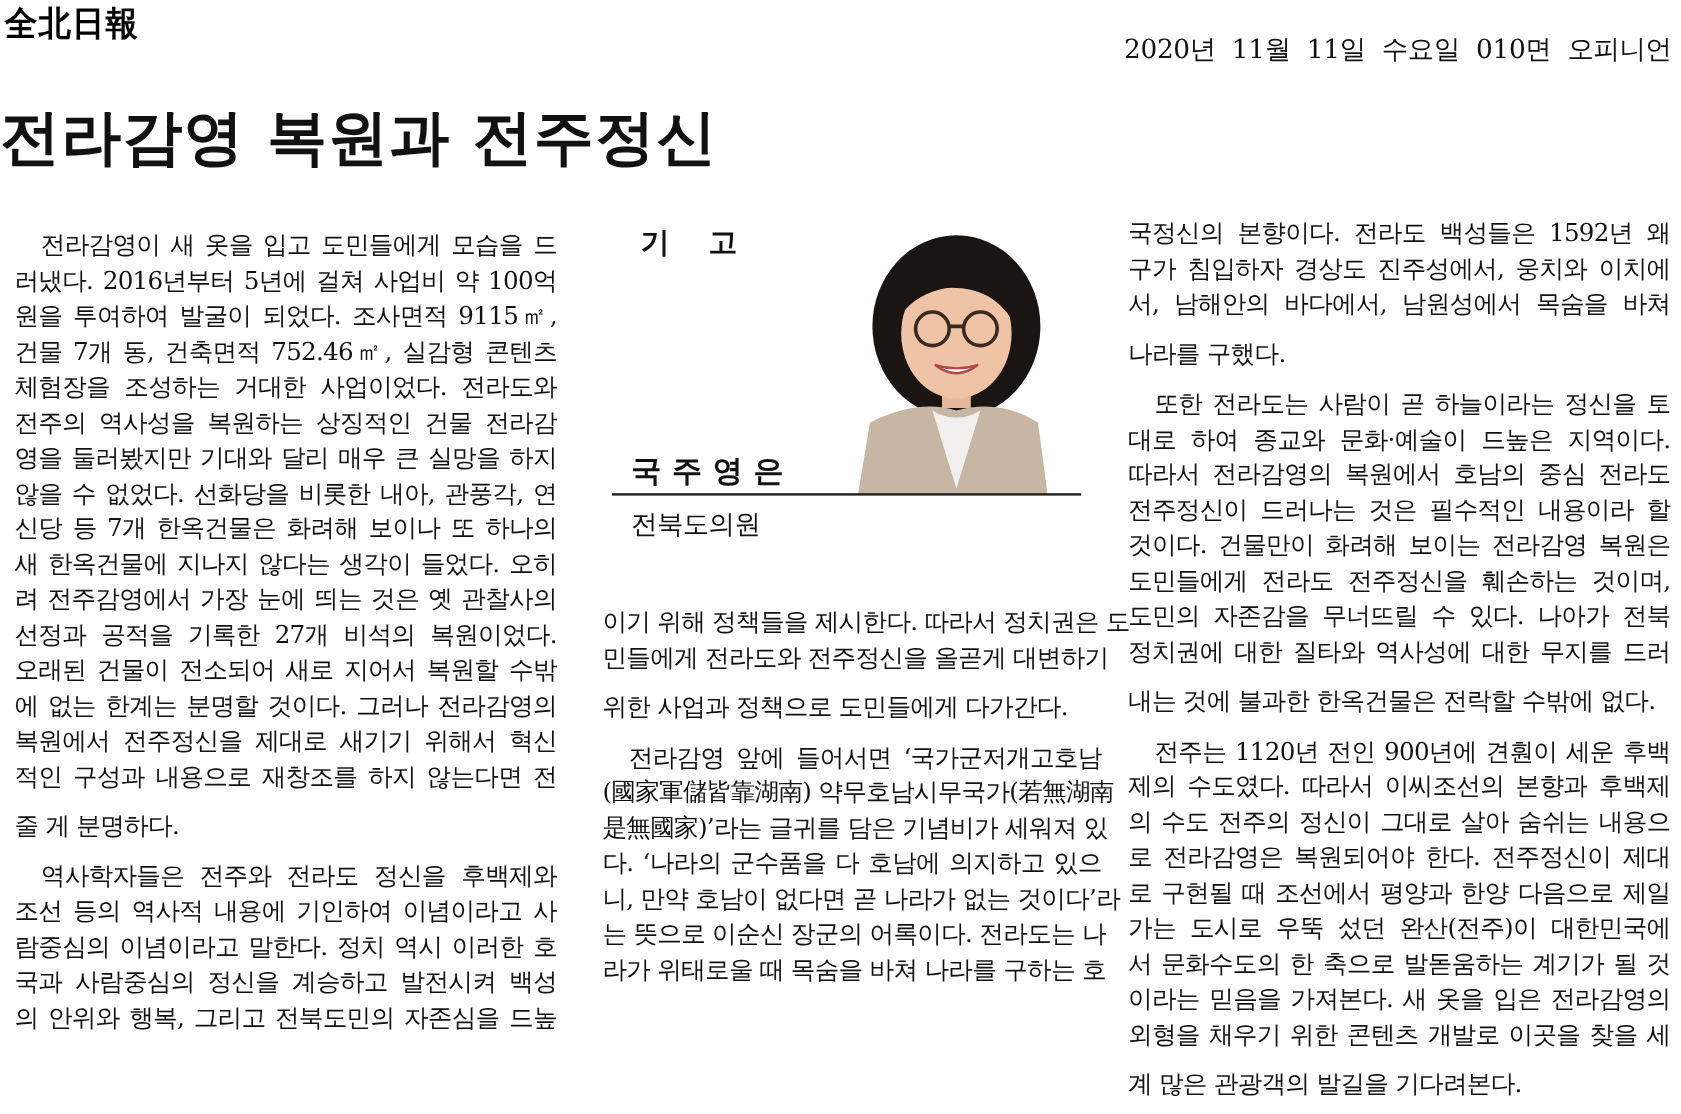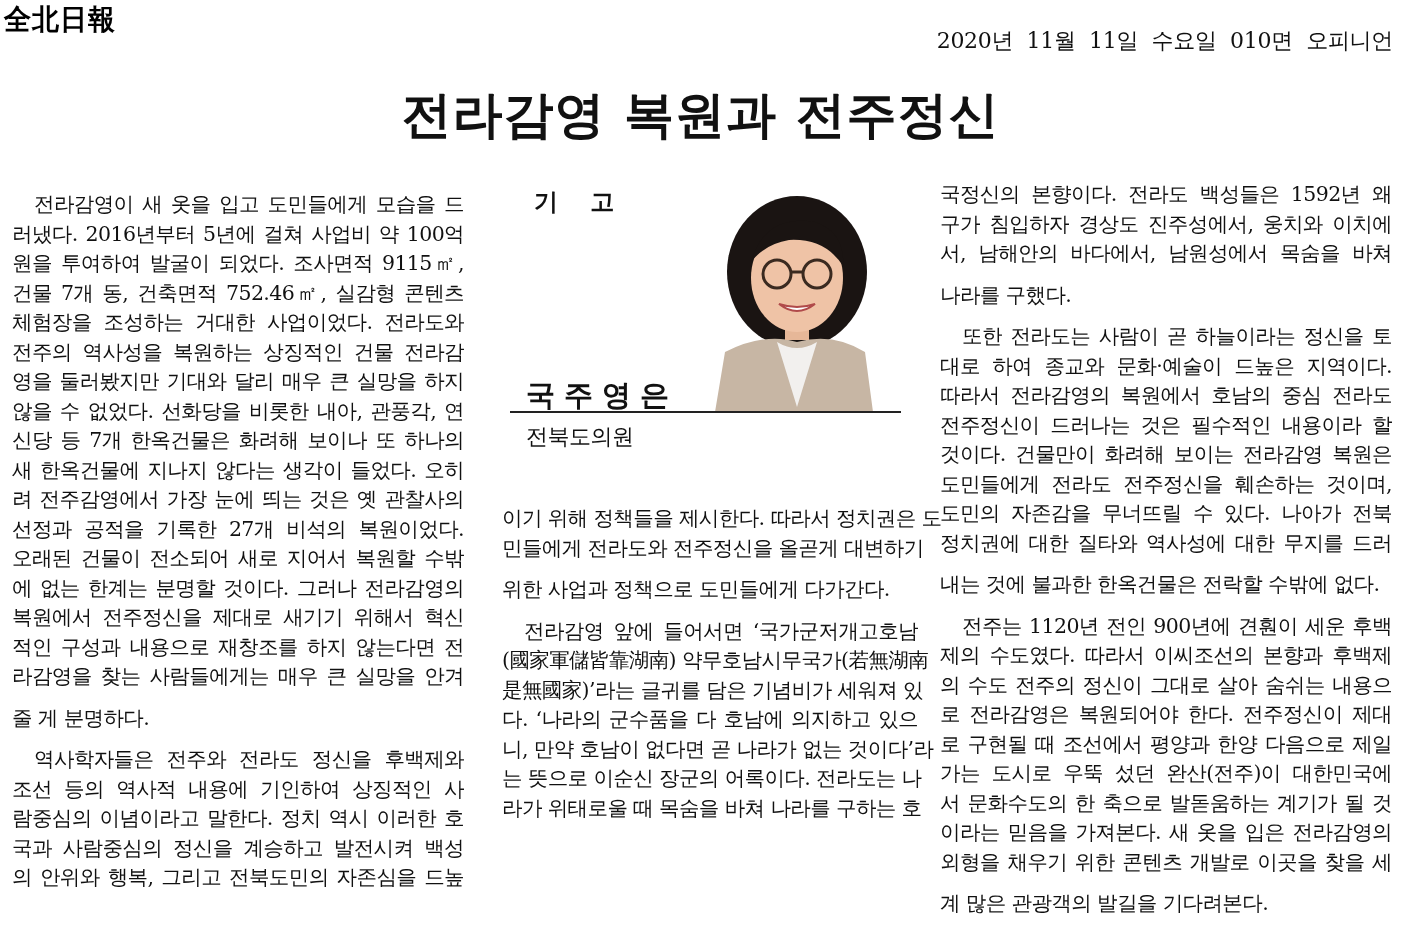--- a/index.html
+++ b/index.html
@@ -13,21 +13,21 @@
       font-family: "DejaVu Sans", sans-serif; font-weight: 900;
       font-size: 27px; letter-spacing: 1px; color: #000;
       transform: scaleY(1.05);
     }
     .dateline {
       position: absolute; right: 8px; top: 26px;
       font-family: "DejaVu Serif", "Liberation Serif", serif;
       font-size: 22px; color: #111; white-space: pre; letter-spacing: -0.3px;
     }
     .headline {
-      position: absolute; left: 0; right: 0; top: 82px; text-align: center;
+      position: absolute; left: 0; right: 0; top: 82px; text-align: left;
       font-family: "DejaVu Sans", sans-serif; font-weight: 700;
       font-size: 50px; letter-spacing: 1px; color: #111;
     }
     .col {
       position: absolute; width: 452px;
       font-size: 20.5px; line-height: 29.5px;
       letter-spacing: -0.6px;
     }
     .col .line { display: block; white-space: nowrap; height: 29.5px; text-align: justify; text-align-last: justify; }
     .col .line.last { text-align-last: left; margin-top: 12px; }
@@ -38,21 +38,21 @@
 
     .byline-box { position: absolute; left: 500px; top: 180px; width: 392px; height: 270px; }
     .kigo {
       position: absolute; left: 34px; top: 6px;
       font-family: "DejaVu Sans", sans-serif; font-weight: 700;
       font-size: 24px; letter-spacing: 12px;
     }
     .author-name {
       position: absolute; left: 26px; top: 196px;
       font-family: Liberation Mono, monospace; font-weight: 700;
-      font-size: 29px; letter-spacing: 9px;
+      font-size: 25px; letter-spacing: 9px;
     }
     .author-role {
       position: absolute; left: 26px; top: 242px;
       font-family: "DejaVu Sans", sans-serif; font-size: 22px; letter-spacing: -0.5px;
     }
     .byline-rule {
       position: absolute; left: 10px; top: 231px; width: 391px; height: 2px; background: #222;
     }
     .portrait { position: absolute; left: 205px; top: 12px; width: 170px; height: 220px; }
   </style>
@@ -73,24 +73,23 @@
     <span class="line">영을 둘러봤지만 기대와 달리 매우 큰 실망을 하지</span>
     <span class="line">않을 수 없었다. 선화당을 비롯한 내아, 관풍각, 연</span>
     <span class="line">신당 등 7개 한옥건물은 화려해 보이나 또 하나의</span>
     <span class="line">새 한옥건물에 지나지 않다는 생각이 들었다. 오히</span>
     <span class="line">려 전주감영에서 가장 눈에 띄는 것은 옛 관찰사의</span>
     <span class="line">선정과 공적을 기록한 27개 비석의 복원이었다.</span>
     <span class="line">오래된 건물이 전소되어 새로 지어서 복원할 수밖</span>
     <span class="line">에 없는 한계는 분명할 것이다. 그러나 전라감영의</span>
     <span class="line">복원에서 전주정신을 제대로 새기기 위해서 혁신</span>
     <span class="line">적인 구성과 내용으로 재창조를 하지 않는다면 전</span>
-    <span class="line">라감영을 찾는 사람들에게는 매우 큰 실망을 안겨</span>
     <span class="line last">줄 게 분명하다.</span>
     <span class="line indent">역사학자들은 전주와 전라도 정신을 후백제와</span>
-    <span class="line">조선 등의 역사적 내용에 기인하여 상징적인 사</span>
+    <span class="line">조선 등의 역사적 내용에 기인하여 이념이라고 사</span>
     <span class="line">람중심의 이념이라고 말한다. 정치 역시 이러한 호</span>
     <span class="line">국과 사람중심의 정신을 계승하고 발전시켜 백성</span>
     <span class="line">의 안위와 행복, 그리고 전북도민의 자존심을 드높</span>
   </div>
 
 <div class="byline-box">
   <div class="kigo">기 고</div>
   <svg class="portrait" viewBox="0 0 170 220">
     <ellipse cx="92" cy="80" rx="70" ry="76" fill="#1a1412"></ellipse>
     <path d="M10 220 L20 160 Q60 140 92 150 Q128 140 160 160 L168 220 Z" fill="#c7b6a4"></path>

